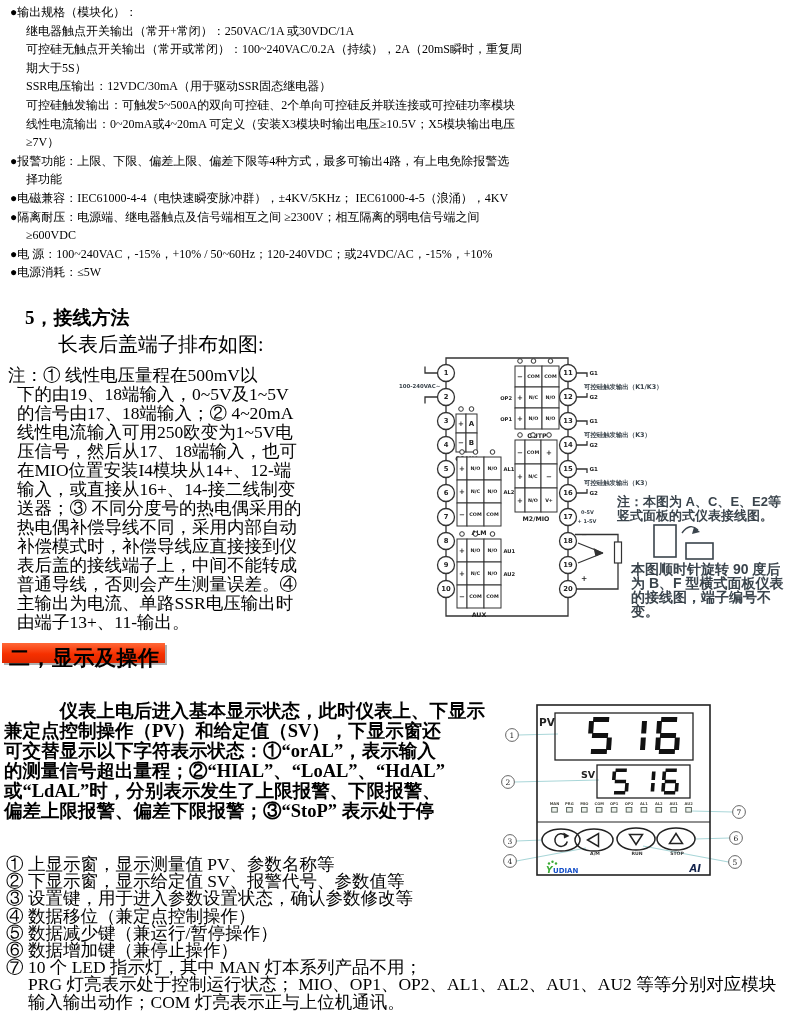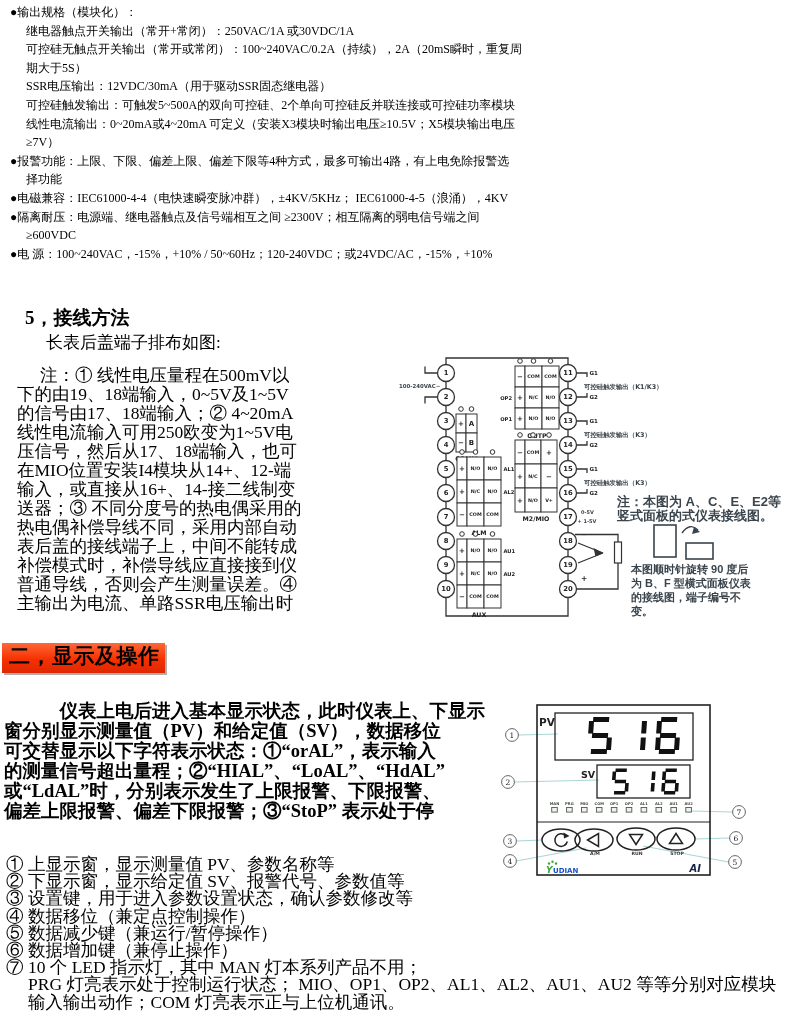--- a/index.html
+++ b/index.html
@@ -2,34 +2,34 @@
 <html><head>
 <meta charset="utf-8">
 <style>
   html,body{margin:0;padding:0;overflow:hidden;}
   body{width:800px;height:1016px;position:relative;background:#fff;color:#000;
        font-family:"Liberation Serif","DejaVu Serif",serif;}
   .abs{position:absolute;}
   #spec-lines{left:10px;top:3px;font-size:12px;line-height:18.6px;white-space:nowrap;}
   #spec-lines .cont{padding-left:16px;}
   #sec5-heading{left:25px;top:305px;font-size:19px;font-weight:bold;white-space:nowrap;}
-  #sec5-sub{left:46px;top:331px;font-size:17px;white-space:nowrap;}
+  #sec5-sub{left:58px;top:331px;font-size:20px;white-space:nowrap;}
   #note-lines{left:8px;top:366px;font-size:17.5px;line-height:19px;white-space:nowrap;}
   #note-lines .nline{padding-left:9px;}
-  #note-lines .nline:first-child{padding-left:0;margin-left:32px;}
+  #note-lines .nline:first-child{padding-left:0;}
   #wiring-svg{left:398px;top:356px;}
   #diag-note1{left:617px;top:495px;font-family:"Liberation Sans","DejaVu Sans",sans-serif;
       font-size:13px;font-weight:bold;color:#3a444c;line-height:13.5px;white-space:nowrap;}
   #rot-svg{left:646px;top:521px;}
   #diag-note2{left:619px;top:562px;font-family:"Liberation Sans","DejaVu Sans",sans-serif;
-      font-size:11px;font-weight:bold;color:#3a444c;line-height:14px;white-space:nowrap;padding-left:12px;}
-  #red-heading{left:2px;top:643px;width:156px;height:30px;padding-left:7px;
+      font-size:14px;font-weight:bold;color:#3a444c;line-height:14px;white-space:nowrap;padding-left:12px;}
+  #red-heading{left:2px;top:643px;width:156px;height:20px;padding-left:7px;
       background:linear-gradient(180deg,#ff6838 0%,#f63000 55%,#df2800 100%);
       box-shadow:2px 2px 0 #b0b0b0;
-      font-family:Liberation Mono, monospace;font-weight:bold;
+      font-family:Liberation Sans, sans-serif;font-weight:bold;
       font-size:21px;line-height:30px;letter-spacing:0.5px;color:#000;white-space:nowrap;}
   #para-lines{left:4px;top:701px;font-size:18.5px;line-height:20px;white-space:nowrap;font-weight:bold;}
   #list-lines{left:6px;top:856px;font-size:17.5px;line-height:17.2px;white-space:nowrap;}
   #list-lines .ind{padding-left:22px;}
   #panel-svg{left:498px;top:690px;}
   svg{font-family:"DejaVu Sans","Liberation Sans",sans-serif;}
 </style>
 </head>
 <body>
 
@@ -41,39 +41,41 @@
     <div class="cont">SSR电压输出：12VDC/30mA（用于驱动SSR固态继电器）</div>
     <div class="cont">可控硅触发输出：可触发5~500A的双向可控硅、2个单向可控硅反并联连接或可控硅功率模块</div>
     <div class="cont">线性电流输出：0~20mA或4~20mA 可定义（安装X3模块时输出电压≥10.5V；X5模块输出电压</div>
     <div class="cont">≥7V）</div>
     <div>●报警功能：上限、下限、偏差上限、偏差下限等4种方式，最多可输出4路，有上电免除报警选</div>
     <div class="cont">择功能</div>
     <div>●电磁兼容：IEC61000-4-4（电快速瞬变脉冲群），±4KV/5KHz；  IEC61000-4-5（浪涌），4KV</div>
     <div>●隔离耐压：电源端、继电器触点及信号端相互之间 ≥2300V；相互隔离的弱电信号端之间</div>
     <div class="cont">≥600VDC</div>
     <div>●电 源：100~240VAC，-15%，+10% / 50~60Hz；120-240VDC；或24VDC/AC，-15%，+10%</div>
+    <div>●电源消耗：≤5W</div>
   </div>
 
 <div class="abs" id="sec5-heading">5，接线方法</div>
 <div class="abs" id="sec5-sub">长表后盖端子排布如图:</div>
 
 <div class="abs" id="note-lines">
     <div class="nline">注：① 线性电压量程在500mV以</div>
     <div class="nline">下的由19、18端输入，0~5V及1~5V</div>
     <div class="nline">的信号由17、18端输入；② 4~20mA</div>
     <div class="nline">线性电流输入可用250欧变为1~5V电</div>
     <div class="nline">压信号，然后从17、18端输入，也可</div>
     <div class="nline">在MIO位置安装I4模块从14+、12-端</div>
     <div class="nline">输入，或直接从16+、14-接二线制变</div>
     <div class="nline">送器；③ 不同分度号的热电偶采用的</div>
     <div class="nline">热电偶补偿导线不同，采用内部自动</div>
+    <div class="nline">补偿模式时，补偿导线应直接接到仪</div>
     <div class="nline">表后盖的接线端子上，中间不能转成</div>
-    <div class="nline">补偿模式时，补偿导线应直接接到仪</div>
     <div class="nline">普通导线，否则会产生测量误差。④</div>
     <div class="nline">主输出为电流、单路SSR电压输出时</div>
+    <div class="nline">由端子13+、11-输出。</div>
   </div>
 
 <svg class="abs" id="wiring-svg" width="300" height="282" viewBox="0 0 300 282">
     <line x1="48" y1="17" x2="48" y2="233" fill="none" stroke="#333" stroke-width="1.3"></line>
     <line x1="170" y1="17" x2="170" y2="233" fill="none" stroke="#333" stroke-width="1.3"></line>
     <path d="M 48 8.5 L 48 2 L 170 2 L 170 8.5" fill="none" stroke="#333" stroke-width="1.3"></path>
     <path d="M 48 241.5 L 48 260 L 170 260 L 170 241.5" fill="none" stroke="#333" stroke-width="1.3"></path>
     <path d="M 39.5 17 L 27 17 L 27 10.5" fill="none" stroke="#333" stroke-width="1.3"></path>
     <path d="M 39.5 41 L 27 41 L 27 47.5" fill="none" stroke="#333" stroke-width="1.3"></path>
     <text x="1" y="31.5" font-size="5.4" fill="#3a444c" font-weight="bold">100-240VAC~</text>
@@ -273,21 +275,21 @@
     <div>本图顺时针旋转 90 度后</div>
     <div>为 B、F 型横式面板仪表</div>
     <div>的接线图，端子编号不</div>
     <div>变。</div>
   </div>
 
 <div class="abs" id="red-heading">二，显示及操作</div>
 
 <div class="abs" id="para-lines">
     <div>　　　仪表上电后进入基本显示状态，此时仪表上、下显示</div>
-    <div>窗分别显示测量值（PV）和给定值（SV），数据移位</div>
+    <div>兼定点控制操作（PV）和给定值（SV），下显示窗还</div>
     <div>可交替显示以下字符表示状态：①“orAL”，表示输入</div>
     <div>的测量信号超出量程；②“HIAL”、“LoAL”、“HdAL”</div>
     <div>或“LdAL”时，分别表示发生了上限报警、下限报警、</div>
     <div>偏差上限报警、偏差下限报警；③“StoP” 表示处于停</div>
   </div>
 <div class="abs" id="list-lines">
     <div>① 上显示窗，显示测量值 PV、参数名称等</div>
     <div>② 下显示窗，显示给定值 SV、报警代号、参数值等</div>
     <div>③ 设置键，用于进入参数设置状态，确认参数修改等</div>
     <div>④ 数据移位（兼定点控制操作）</div>

